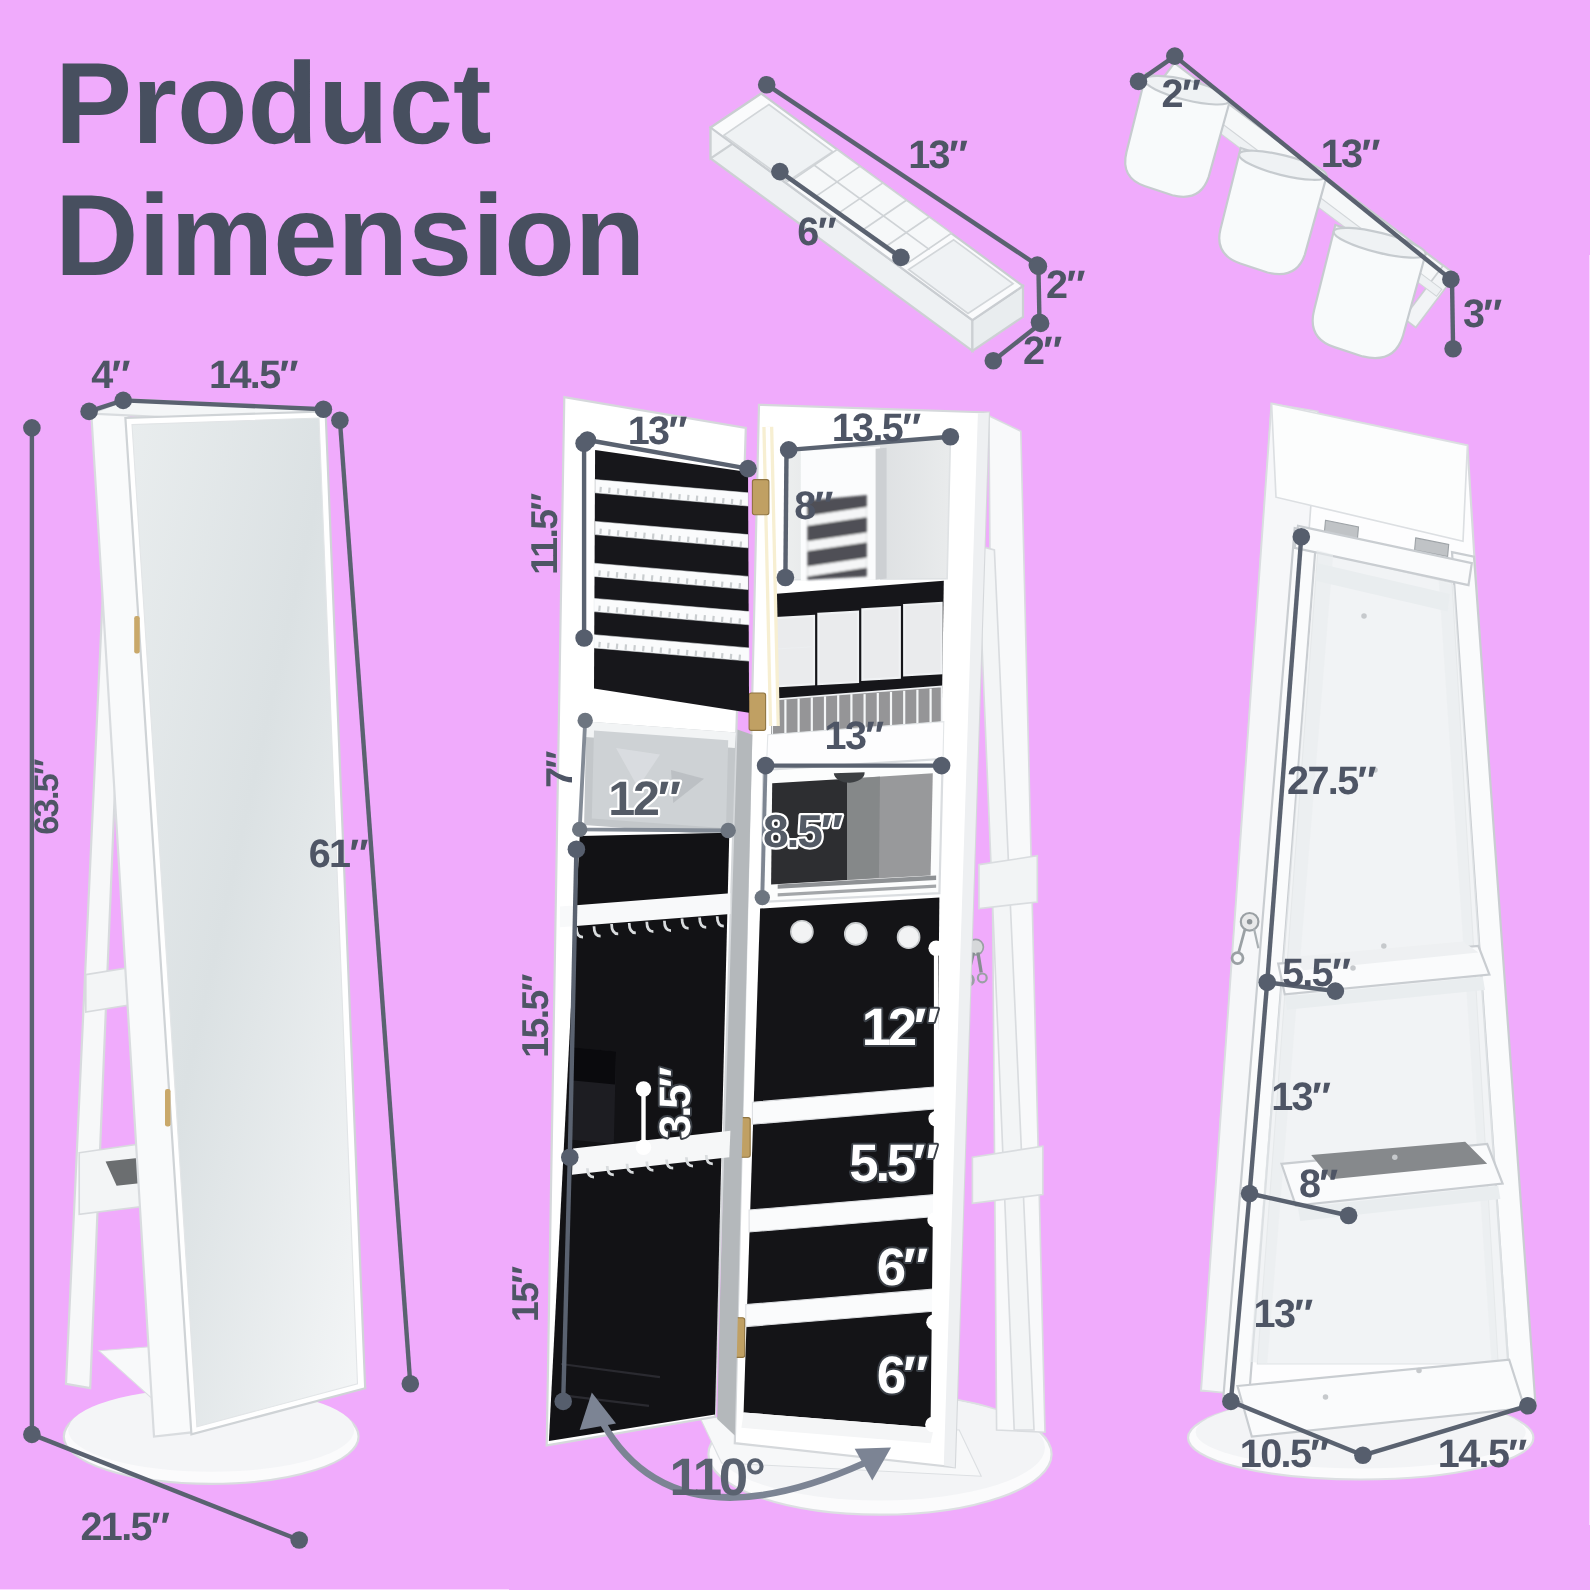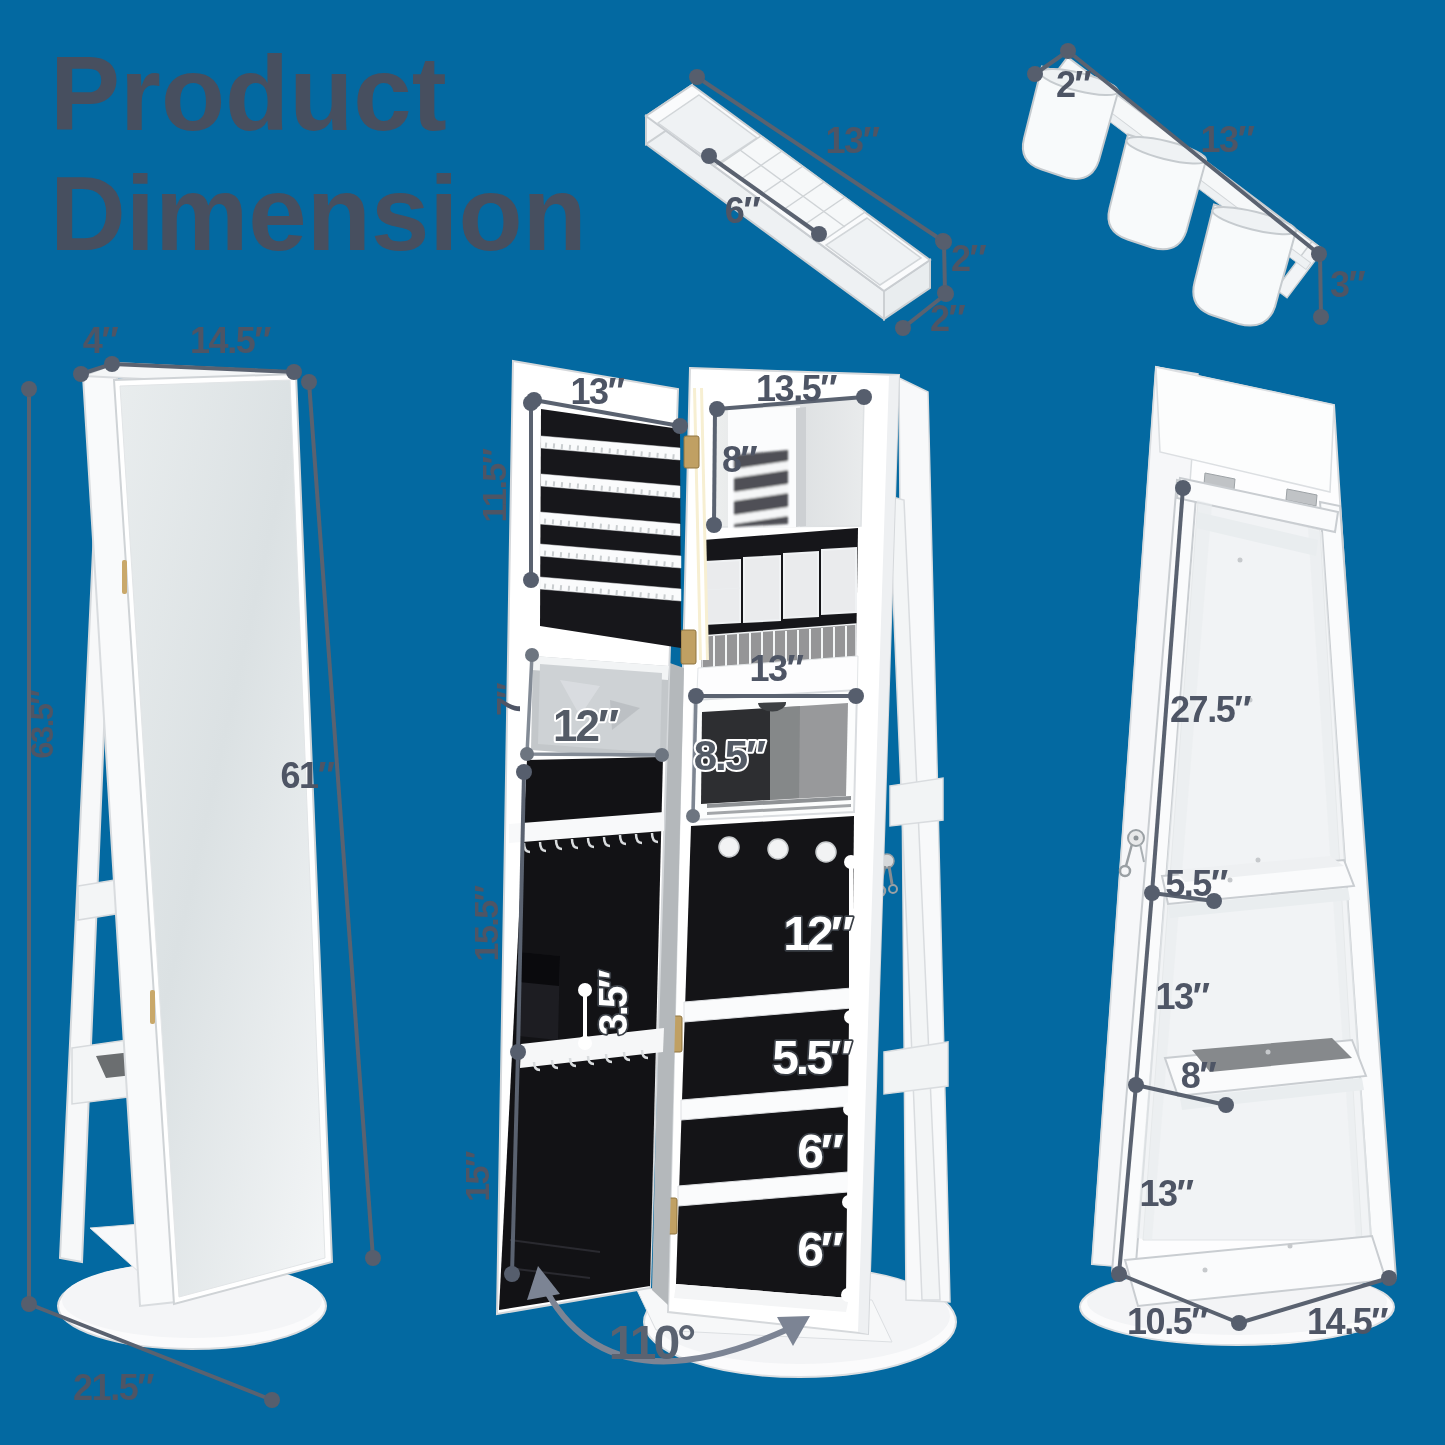--- a/index.html
+++ b/index.html
@@ -1,16 +1,16 @@
 <!DOCTYPE html>
 <html><head>
 <meta charset="utf-8">
 <style>
   html,body{margin:0;padding:0;background:#ffffff;}
-  #stage{position:relative;width:1445px;height:1445px;background:#0369a1;overflow:hidden;
+  #stage{position:relative;width:1445px;height:1445px;background:#f0abfc;overflow:hidden;
          font-family:"Liberation Sans", sans-serif;}
   svg{position:absolute;left:0;top:0;}
   text{font-family:"Liberation Sans", sans-serif;}
   .dim{fill:#4e5565;font-weight:bold;letter-spacing:-1.5px;}
   .sdim{fill:#545b66;font-weight:bold;letter-spacing:-2px;paint-order:stroke;stroke:#ffffff;stroke-width:4px;stroke-linejoin:round;}
   .wdim{fill:#ffffff;font-weight:bold;letter-spacing:-3px;paint-order:stroke;stroke:#3a3f46;stroke-width:3.5px;stroke-linejoin:round;}
 </style>
 </head>
 <body>
 <div id="stage">

